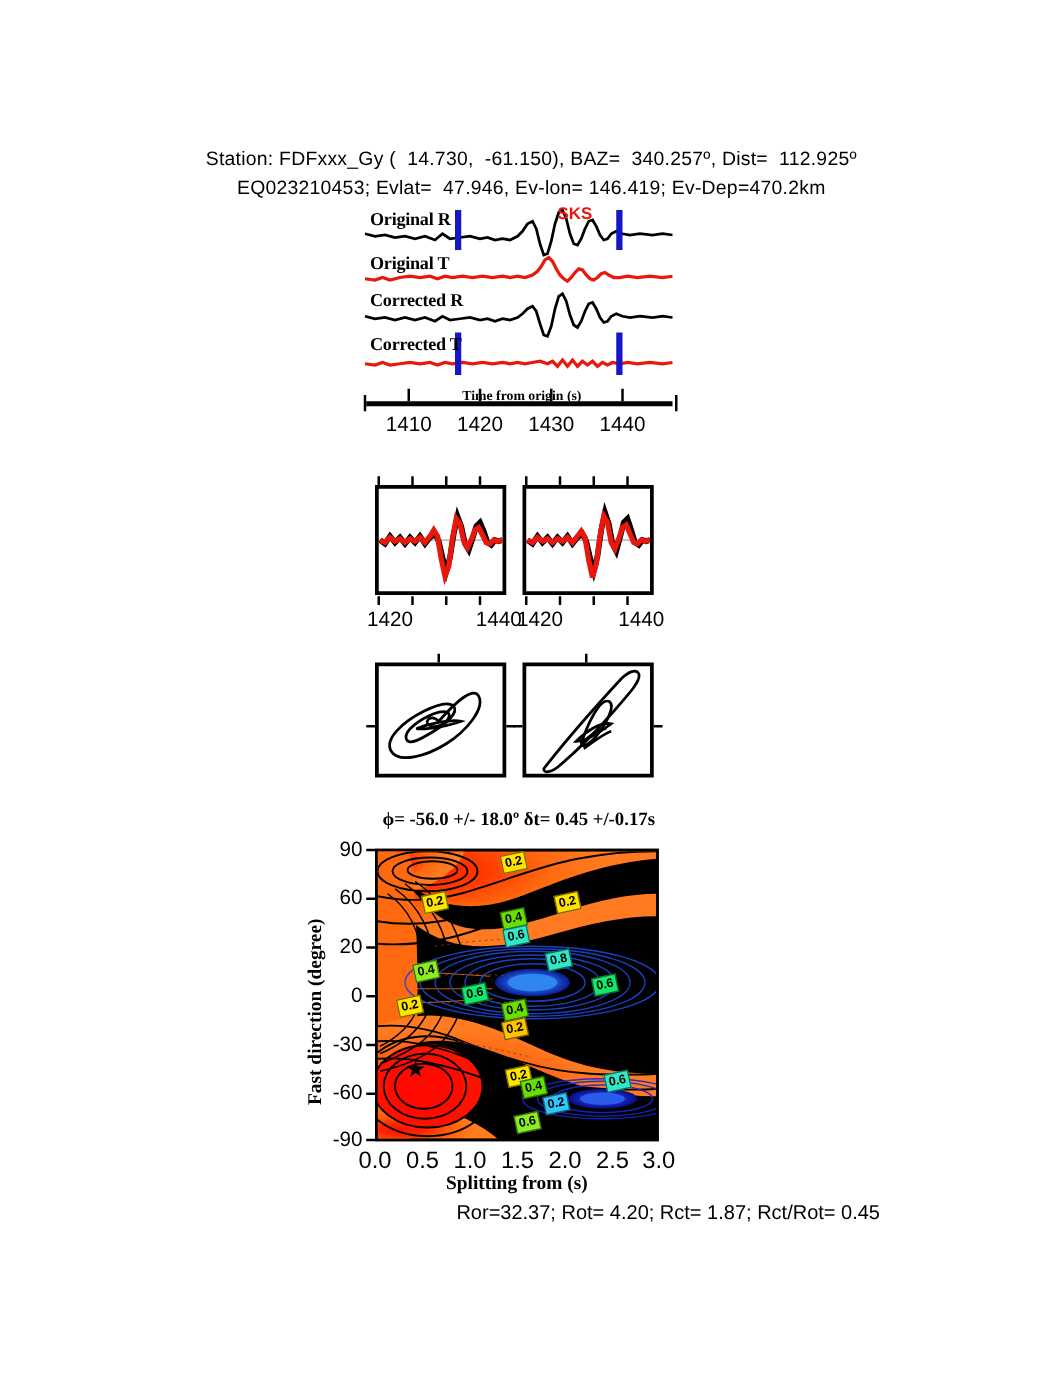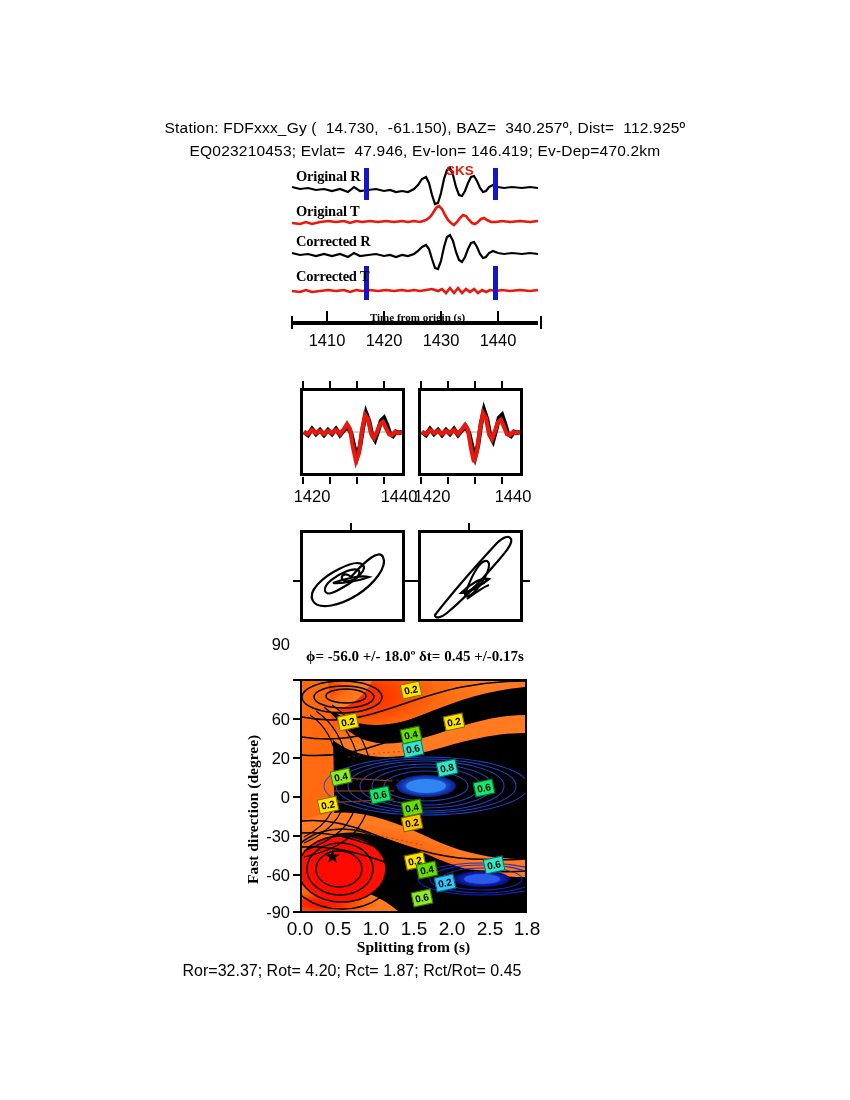--- a/index.html
+++ b/index.html
@@ -163,21 +163,21 @@
     left: 300px; top: 938px; width: 227px;
     text-align: center;
     font-family: "Liberation Serif", serif;
     font-weight: bold;
     font-size: 15.5px;
     white-space: nowrap;
   }
   #footer-stats {
     position: absolute;
     left: 0; top: 962px; width: 704px;
-    text-align: center;
+    text-align: right;
     font-size: 16px;
     font-family: "Liberation Sans", sans-serif;
     white-space: pre;
   }
   .clabel {
     position: absolute;
     font-family: "Liberation Sans", sans-serif;
     font-size: 10px;
     font-weight: bold;
     line-height: 11px;
@@ -469,32 +469,32 @@
 </div>
 
 <div class="ctick-y abs" style="left:293px; top:679px;"></div>
 <div class="ctick-y abs" style="left:293px; top:718px;"></div>
 <div class="ctick-y abs" style="left:293px; top:757px;"></div>
 <div class="ctick-y abs" style="left:293px; top:796px;"></div>
 <div class="ctick-y abs" style="left:293px; top:835px;"></div>
 <div class="ctick-y abs" style="left:293px; top:874px;"></div>
 <div class="ctick-y abs" style="left:293px; top:911px;"></div>
 
-<div class="ylab abs" style="left:250px; top:644px; width:40px;">90</div>
+<div class="ylab abs" style="left:250px; top:680px; width:40px;">90</div>
 <div class="ylab abs" style="left:250px; top:719px; width:40px;">60</div>
 <div class="ylab abs" style="left:250px; top:758px; width:40px;">20</div>
 <div class="ylab abs" style="left:250px; top:797px; width:40px;">0</div>
 <div class="ylab abs" style="left:244px; top:836px; width:46px;">-30</div>
 <div class="ylab abs" style="left:244px; top:875px; width:46px;">-60</div>
 <div class="ylab abs" style="left:244px; top:912px; width:46px;">-90</div>
 
 <div class="xlab abs" style="left:300px; top:918px;">0.0</div>
 <div class="xlab abs" style="left:338px; top:918px;">0.5</div>
 <div class="xlab abs" style="left:376px; top:918px;">1.0</div>
 <div class="xlab abs" style="left:414px; top:918px;">1.5</div>
 <div class="xlab abs" style="left:452px; top:918px;">2.0</div>
 <div class="xlab abs" style="left:490px; top:918px;">2.5</div>
-<div class="xlab abs" style="left:527px; top:918px;">1.8</div>
+<div class="xlab abs" style="left:527px; top:918px;">3.0</div>
 
 <div id="ylabel-title" style="left:244px; top:884px;">Fast direction (degree)</div>
 <div id="xlabel-title">Splitting from (s)</div>
 
 <div id="footer-stats">Ror=32.37; Rot= 4.20; Rct= 1.87; Rct/Rot= 0.45</div>
 
 </body></html>

